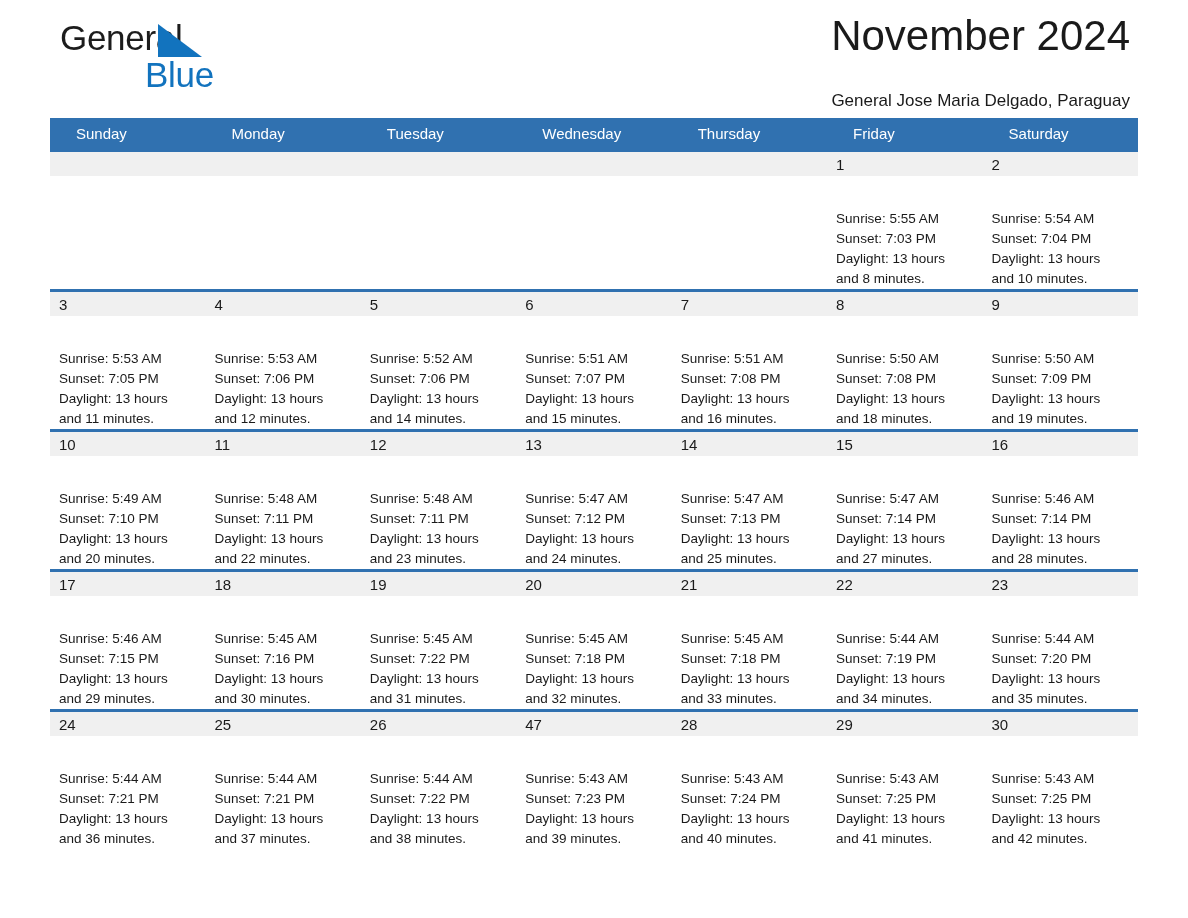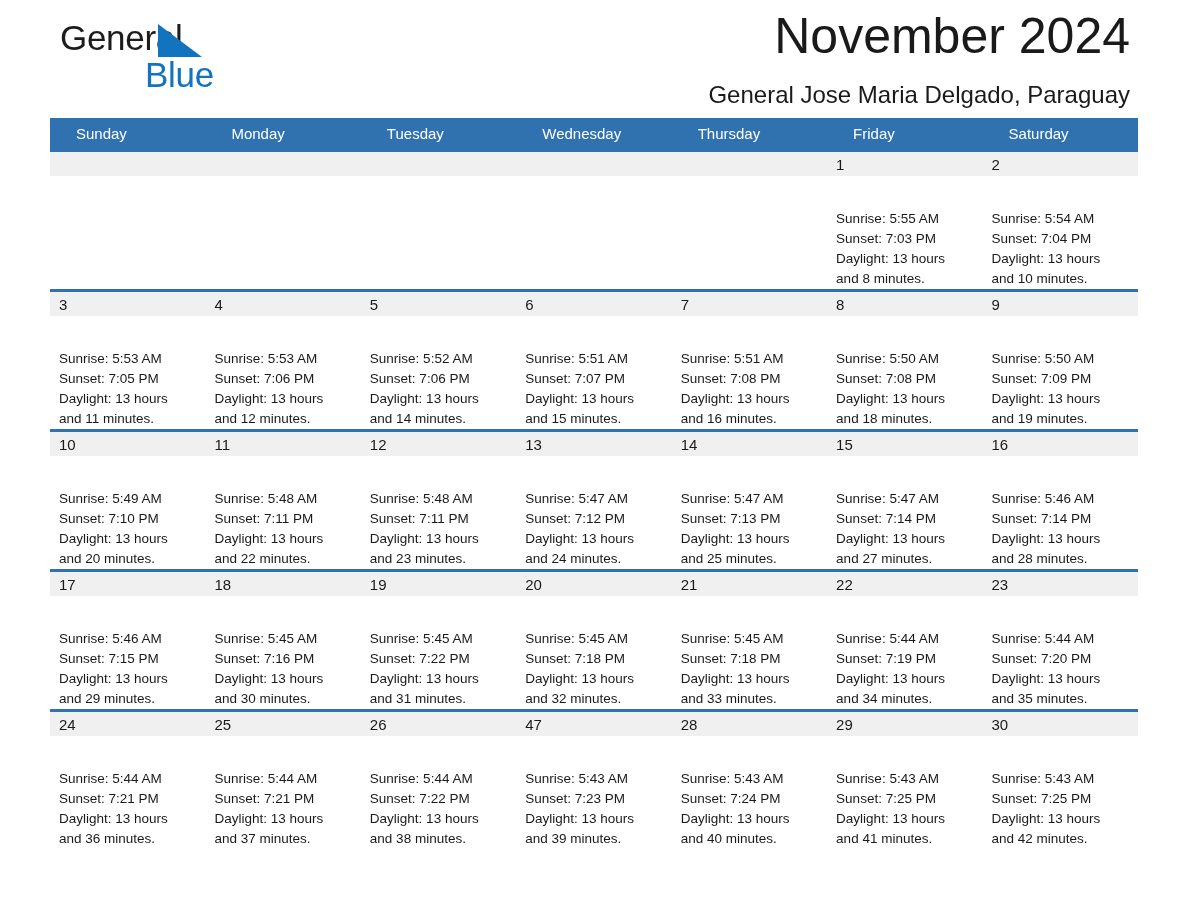--- a/index.html
+++ b/index.html
@@ -61,32 +61,32 @@
     line-height: 40px;
     white-space: nowrap;
   }
   .title-block {
     position: absolute;
     right: 8px;
     top: 10px;
     text-align: right;
   }
   .month-title {
-    font-size: 50px;
+    font-size: 42px;
     font-weight: normal;
     color: #1a1a1a;
     line-height: 52px;
     white-space: nowrap;
   }
   .location-title {
-    font-size: 24px;
+    font-size: 17px;
     font-weight: normal;
     color: #1a1a1a;
     line-height: 34px;
-    margin-top: 16px;
+    margin-top: 22px;
     white-space: nowrap;
   }
 
   
   .calendar {
     width: 1088px;
     border-collapse: collapse;
     table-layout: fixed;
   }
   .calendar th {

